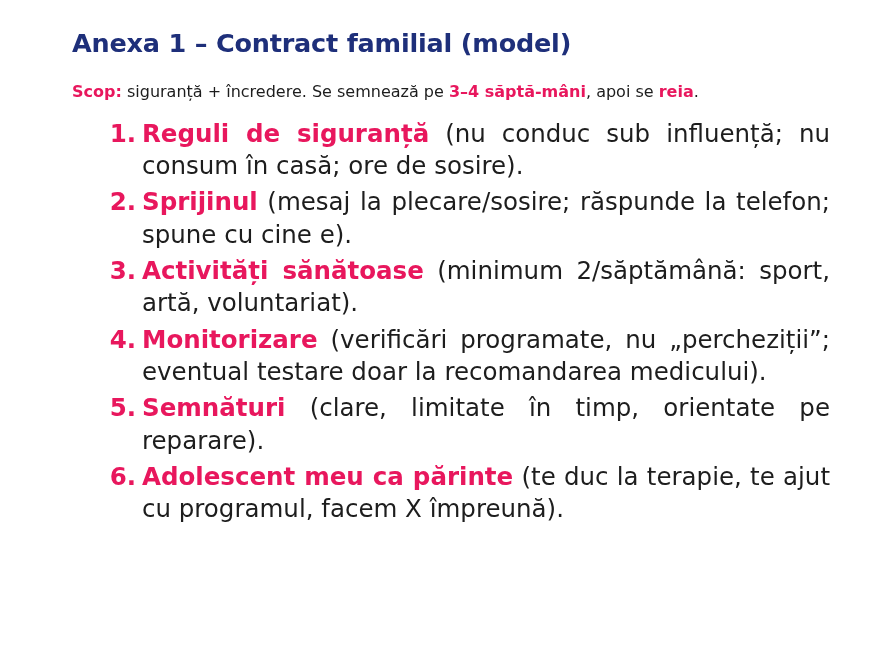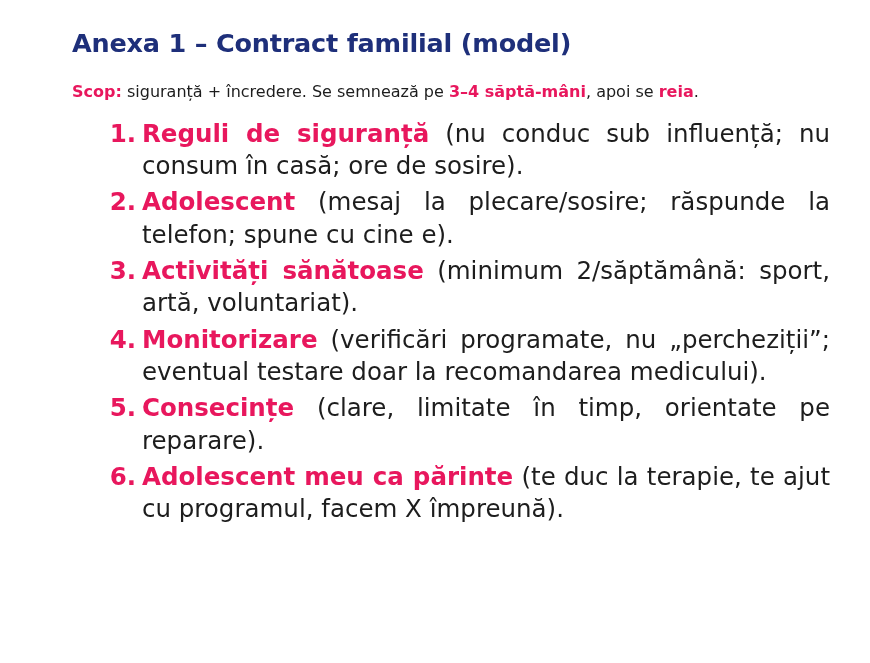--- a/index.html
+++ b/index.html
@@ -92,30 +92,30 @@
 
   <p class="intro">
     <span class="lead">Scop:</span><span> siguranță + încredere. Se semnează pe </span><span class="hl">3–4 săptă-mâni</span><span>, apoi se </span><span class="hl">reia</span><span>.</span>
   </p>
 
   <ol class="rules">
     <li>
       <span class="term">Reguli de siguranță</span><span> (nu conduc sub influență; nu consum în casă; ore de sosire).</span>
     </li>
     <li>
-      <span class="term">Adolescent</span><span> (mesaj la plecare/sosire; răspunde la telefon; spune cu cine e).</span>
+      <span class="term">Sprijinul</span><span> (mesaj la plecare/sosire; răspunde la telefon; spune cu cine e).</span>
     </li>
     <li>
       <span class="term">Activități sănătoase</span><span> (minimum 2/săptămână: sport, artă, voluntariat).</span>
     </li>
     <li>
       <span class="term">Monitorizare</span><span> (verificări programate, nu „percheziții”; eventual testare doar la recomandarea medicului).</span>
     </li>
     <li>
-      <span class="term">Consecințe</span><span> (clare, limitate în timp, orientate pe reparare).</span>
+      <span class="term">Semnături</span><span> (clare, limitate în timp, orientate pe reparare).</span>
     </li>
     <li>
       <span class="term">Adolescent meu ca părinte</span><span> (te duc la terapie, te ajut cu programul, facem X împreună).</span>
     </li>
   </ol>
 
 
 </div>
 
 </body></html>

